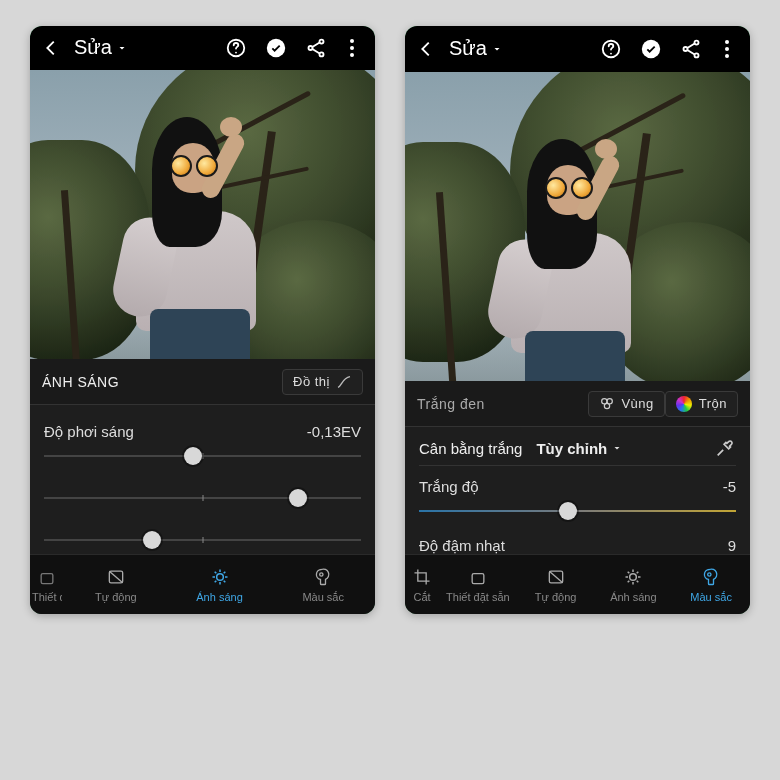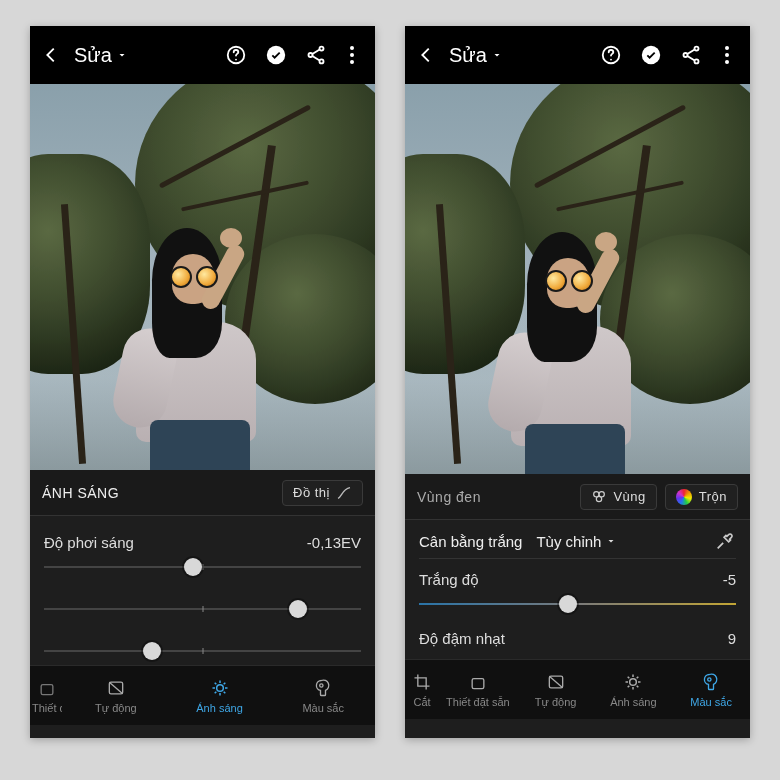--- a/index.html
+++ b/index.html
@@ -8,23 +8,23 @@
     width: 780px;
     height: 780px;
     font-family: -apple-system, Helvetica, Arial, sans-serif;
     display: flex;
     gap: 30px;
     padding: 26px 30px;
     justify-content: center;
   }
   .phone {
     width: 345px;
-    height: 712px;
+    height: 588px;
     background: #86efac;
-    border-radius: 0;
+    border-radius: 12px;
     box-shadow: 0 2px 8px rgba(0,0,0,.25);
     overflow: hidden;
     display: flex;
     flex-direction: column;
     color: #ddd;
     font-size: 14px;
   }
   .topbar {
     height: 58px;
     background: #000;
@@ -77,41 +77,41 @@
     border-bottom:1px solid #333; background:#1a1a1a;
     font-size:14px; letter-spacing:.5px;
   }
   .panel-head .spacer { flex:1; }
   .panel-head .label-strong { color:#eee; font-weight:500; }
   .pill {
     display:inline-flex; align-items:center; gap:6px;
     border:1px solid #3a3a3a; border-radius:4px;
     padding:4px 10px; color:#ddd; background:#202020; font-size:13px;
   }
-  .pill + .pill { margin-left:8px;gap:7px; }
+  .pill + .pill { margin-left:0;gap:7px; }
   .sliders { padding:6px 14px 0 14px; overflow:hidden; }
   .srow { padding:12px 0 4px 0; }
   .srow .line1 { display:flex; justify-content:space-between; font-size:15px; color:#ddd; }
   .track {
     position:relative; height:20px; margin-top:6px;
   }
   .track .bar { position:absolute; left:0; right:0; top:9px; height:2px; background:#444; }
   .track .bar.gradient1 { background:linear-gradient(90deg,#2a74a8,#7a7a7a,#c2a535); }
   .track .bar.gradient2 { background:linear-gradient(90deg,#3aa05a,#7a7a7a,#b34fa0); }
   .track .center { position:absolute; left:50%; top:9px; width:1px; height:2px; background:#888; transform:translateX(-.5px) scaleY(3); }
   .knob {
     position:absolute; top:1px; width:18px; height:18px; border-radius:50%;
     background:#d8d8d8; transform:translateX(-9px);
     box-shadow:0 0 0 2px rgba(0,0,0,.3);
   }
   .subhead {
     display:flex; align-items:center; gap:14px; padding:10px 14px 0 14px;
     font-size:15px; color:#eee;
   }
-  .subhead .dropdown { display:inline-flex; align-items:center; gap:4px; }
+  .subhead .dropdown { display:inline-flex; align-items:center; gap:4px;font-weight:bold; }
   .eyedrop { margin-left:auto; }
   .divider { height:1px; background:#333; margin:6px 14px 0 14px; }
 
   
   .nav {
     height:60px; background:#101010; display:flex; align-items:center;
     border-top:1px solid #2a2a2a; font-size:11px; color:#888;
   }
   .nav .tab { flex:1; text-align:center; display:flex; flex-direction:column; align-items:center; gap:3px; }
   .nav .tab.active { color:#3fa7e6; }
@@ -344,21 +344,21 @@
         <div class="hand"></div>
       <div class="glasses">
           <div class="lens l1"></div>
           <div class="lens l2"></div>
         </div>
     </div>
   </div>
 
   <div class="panel">
     <div class="panel-head">
-      <span style="color:#aaa">Vùng đen</span>
+      <span style="color:#aaa">Trắng đen</span>
       <span class="spacer"></span>
       <span class="pill">
         <svg class="mini" viewBox="0 0 24 24" fill="none" stroke="#ccc" stroke-width="1.8">
             <circle cx="8" cy="8" r="4"></circle>
             <circle cx="16" cy="8" r="4"></circle>
             <circle cx="12" cy="15" r="4"></circle>
           </svg>
         <span>Vùng</span>
       </span>
       <span class="pill">
@@ -387,21 +387,21 @@
       <div class="srow">
         <div class="line1">
             <span>Trắng độ</span>
             <span>-5</span>
           </div>
         <div class="track">
             <div class="bar gradient1"></div>
             <div class="knob" style="left: 47%;"></div>
           </div>
       </div>
-      <div class="srow" style="padding-bottom:12px">
+      <div class="srow" style="padding-bottom:0">
         <div class="line1">
             <span>Độ đậm nhạt</span>
             <span>9</span>
           </div>
       </div>
     </div>
 
     <div class="nav">
       <div class="tab cut">
           <div class="ticon">

